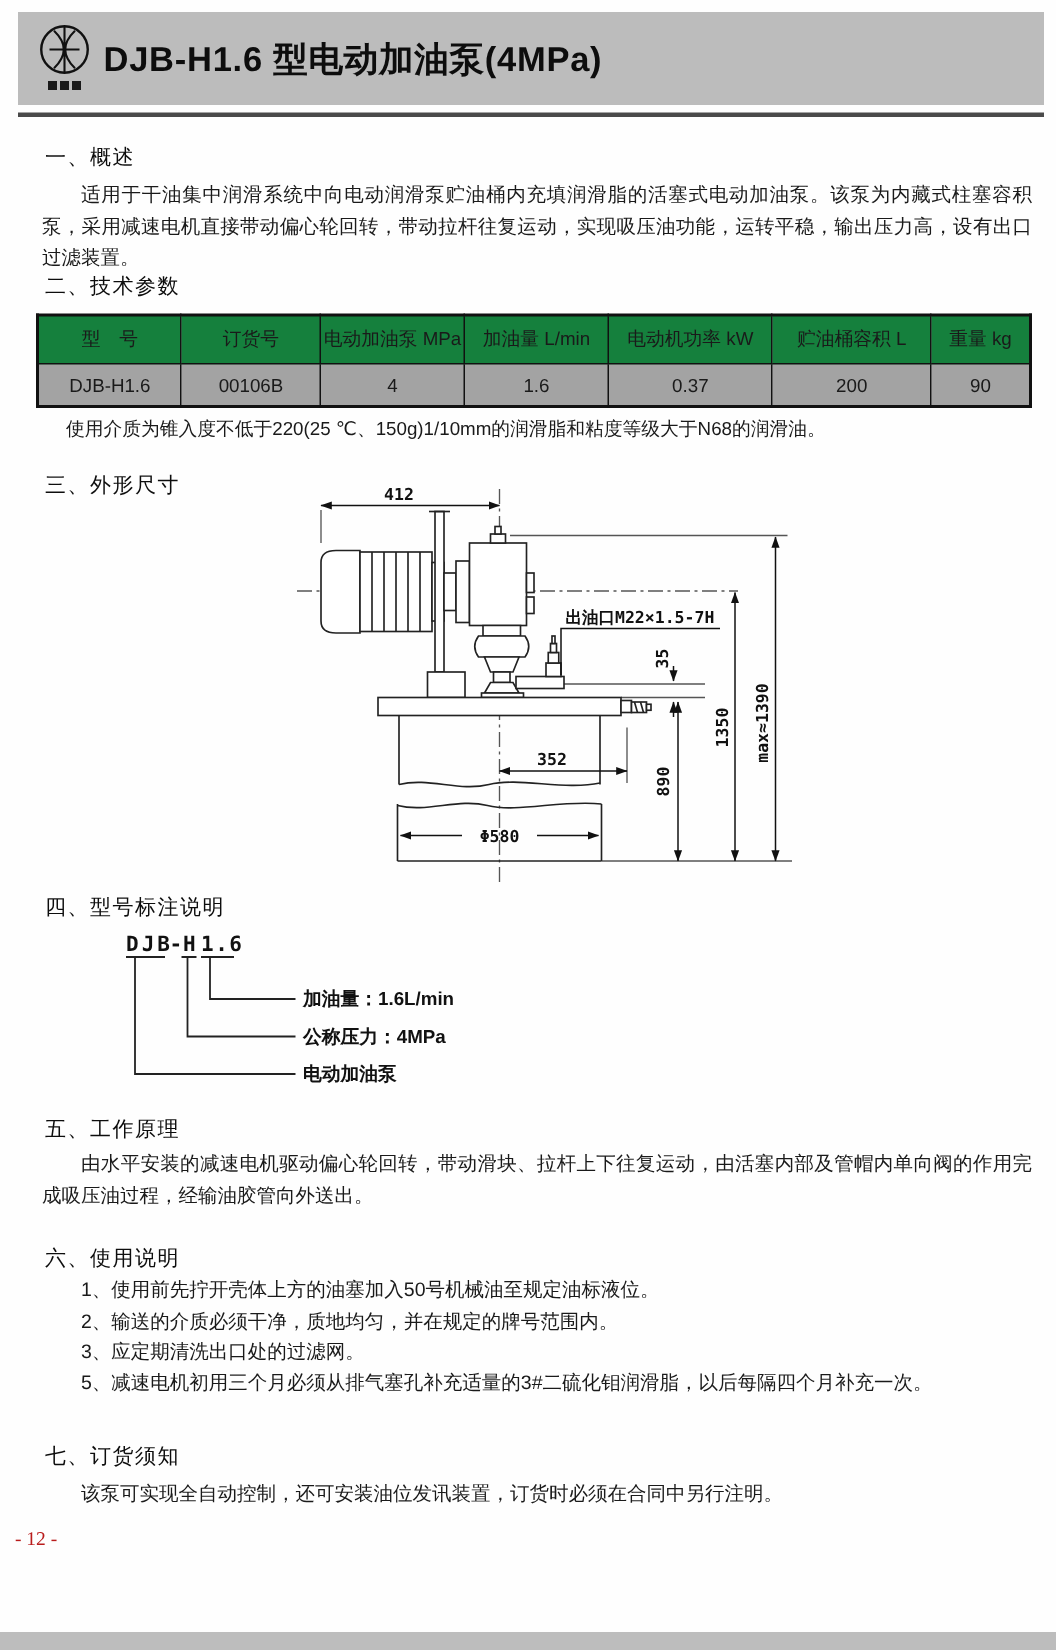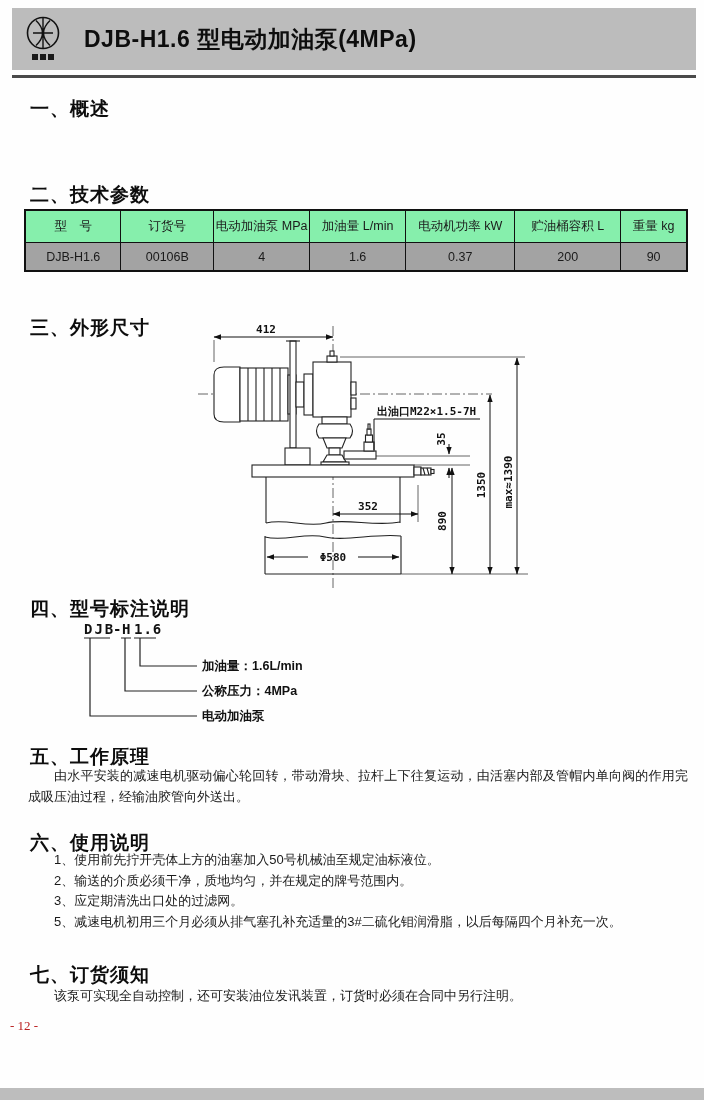--- a/index.html
+++ b/index.html
@@ -3,31 +3,31 @@
 <meta charset="utf-8">
 <style>
   html,body{margin:0;padding:0;background:#9e9e9e;}
   #page{position:relative;width:704px;height:1100px;background:#fefefe;overflow:hidden;
         font-family:"Liberation Sans","DejaVu Sans",sans-serif;color:#1a1a1a;}
   .abs{position:absolute;}
   
   #header-band{left:12px;top:8px;width:684px;height:62px;background:#bcbcbc;
                display:flex;align-items:center;}
   #logo-wrap{margin-left:12px;width:40px;height:50px;flex:0 0 auto;}
-  #page-title{margin-left:20px;font-size:23px;font-weight:bold;letter-spacing:.5px;color:#0d0d0d;}
+  #page-title{margin-left:5px;font-size:23px;font-weight:bold;letter-spacing:.5px;color:#0d0d0d;}
   #header-rule{left:12px;top:75px;width:684px;height:3px;background:#4a4a4a;}
   
-  .sec-heading{font-size:19px;font-weight:bold;color:#0d0d0d;letter-spacing:1px;}
+  .sec-heading{font-size:14px;font-weight:normal;color:#0d0d0d;letter-spacing:1px;}
   .body-text{font-size:13px;line-height:21px;text-align:justify;}
   .indent{text-indent:2em;}
   
   #specs-table{border-collapse:collapse;width:664px;table-layout:fixed;}
   #specs-table th,#specs-table td{border:1.5px solid #111;font-weight:normal;
       font-size:12.5px;text-align:center;padding:0;height:31px;}
-  #specs-table th{background:#86efac;}
+  #specs-table th{background:#15803d;}
   #specs-table td{background:#a3a3a3;height:27px;}
   #specs-table{border:2px solid #111;}
   
   .usage-item{font-size:13px;line-height:20.5px;}
   #page-number{font-size:13px;font-family:"Liberation Serif","DejaVu Serif",serif;color:#b91c1c;}
   #bottom-strip{left:0;top:1088px;width:704px;height:12px;background:#bdbdbd;}
   
   .draw{stroke:#222;stroke-width:1.1;fill:none;}
   .fillw{fill:#fff;}
   .thin{stroke:#555;stroke-width:.9;}
@@ -52,20 +52,21 @@
           <rect x="16" y="40" width="6" height="6"></rect>
           <rect x="24" y="40" width="6" height="6"></rect>
         </g>
       </svg>
     </div>
     <div id="page-title">DJB-H1.6 型电动加油泵(4MPa)</div>
   </div>
   <div class="abs" id="header-rule"></div>
 
   <div class="abs sec-heading" style="left:30px;top:96px;">一、概述</div>
+  <div class="abs body-text indent" style="left:28px;top:119px;width:660px;">适用于干油集中润滑系统中向电动润滑泵贮油桶内充填润滑脂的活塞式电动加油泵。该泵为内藏式柱塞容积泵，采用减速电机直接带动偏心轮回转，带动拉杆往复运动，实现吸压油功能，运转平稳，输出压力高，设有出口过滤装置。</div>
 
   <div class="abs sec-heading" style="left:30px;top:182px;">二、技术参数</div>
   <div class="abs" style="left:24px;top:209px;">
     <table id="specs-table">
       <colgroup>
         <col style="width:14.5%">
           <col style="width:14%">
           <col style="width:14.5%">
         <col style="width:14.5%">
           <col style="width:16.5%">
@@ -89,20 +90,21 @@
           <td>00106B</td>
           <td>4</td>
           <td>1.6</td>
           <td>0.37</td>
           <td>200</td>
           <td>90</td>
         </tr>
       </tbody>
     </table>
   </div>
+  <div class="abs body-text" style="left:44px;top:276px;width:644px;font-size:12.5px;">使用介质为锥入度不低于220(25 ℃、150g)1/10mm的润滑脂和粘度等级大于N68的润滑油。</div>
 
   <div class="abs sec-heading" style="left:30px;top:303px;margin-top:12px;">三、外形尺寸</div>
 
   <svg class="abs" style="left:140px;top:322px;" width="560" height="272" viewBox="0 0 560 272">
     <defs>
       <marker id="ar" viewBox="0 0 10 10" refX="9" refY="5" markerWidth="8" markerHeight="8" orient="auto-start-reverse">
         <path d="M0,1.6 L9.5,5 L0,8.4 z" fill="#111"></path>
       </marker>
     </defs>
 

